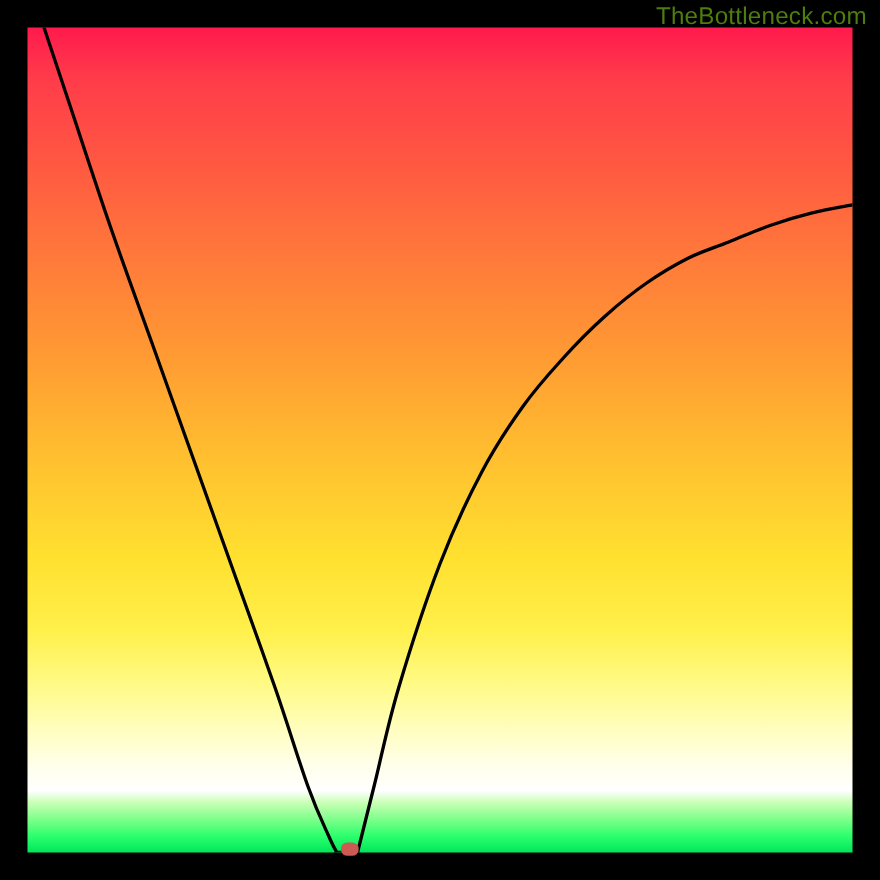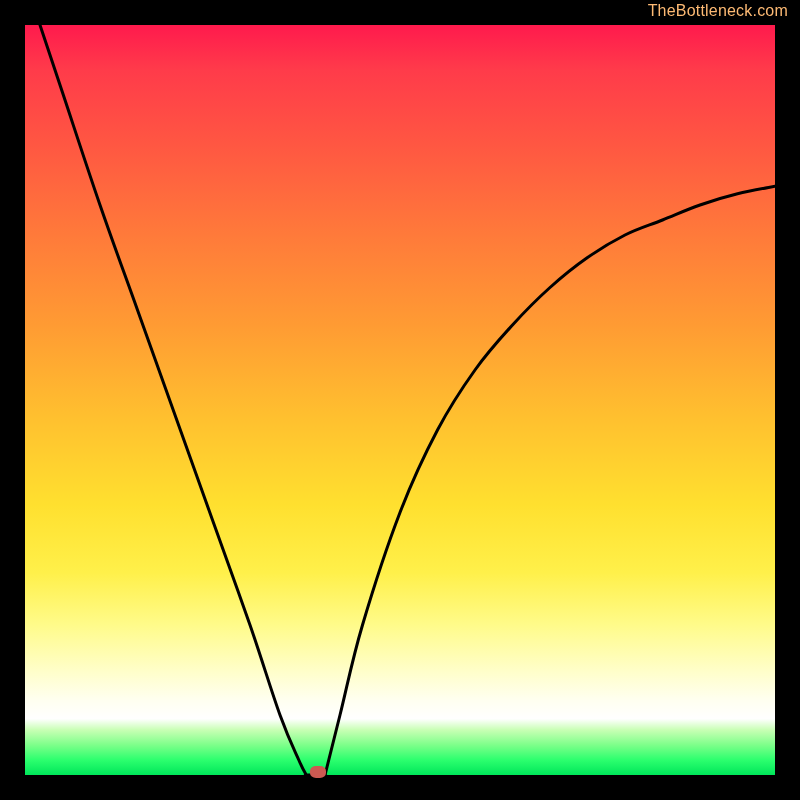--- a/index.html
+++ b/index.html
@@ -16,22 +16,22 @@
     left: 0;
     top: 0;
     width: 800px;
     height: 800px;
     background: #000;
   }
   .watermark {
     position: absolute;
     top: 2px;
     right: 12px;
-    color: #fdba74;
-    font-size: 16px;
+    color: #4d7c0f;
+    font-size: 22px;
     font-weight: 500;
     letter-spacing: 0.2px;
     text-align: right;
   }
   .plot-area {
     position: absolute;
     left: 25px;
     top: 25px;
     width: 750px;
     height: 750px;

